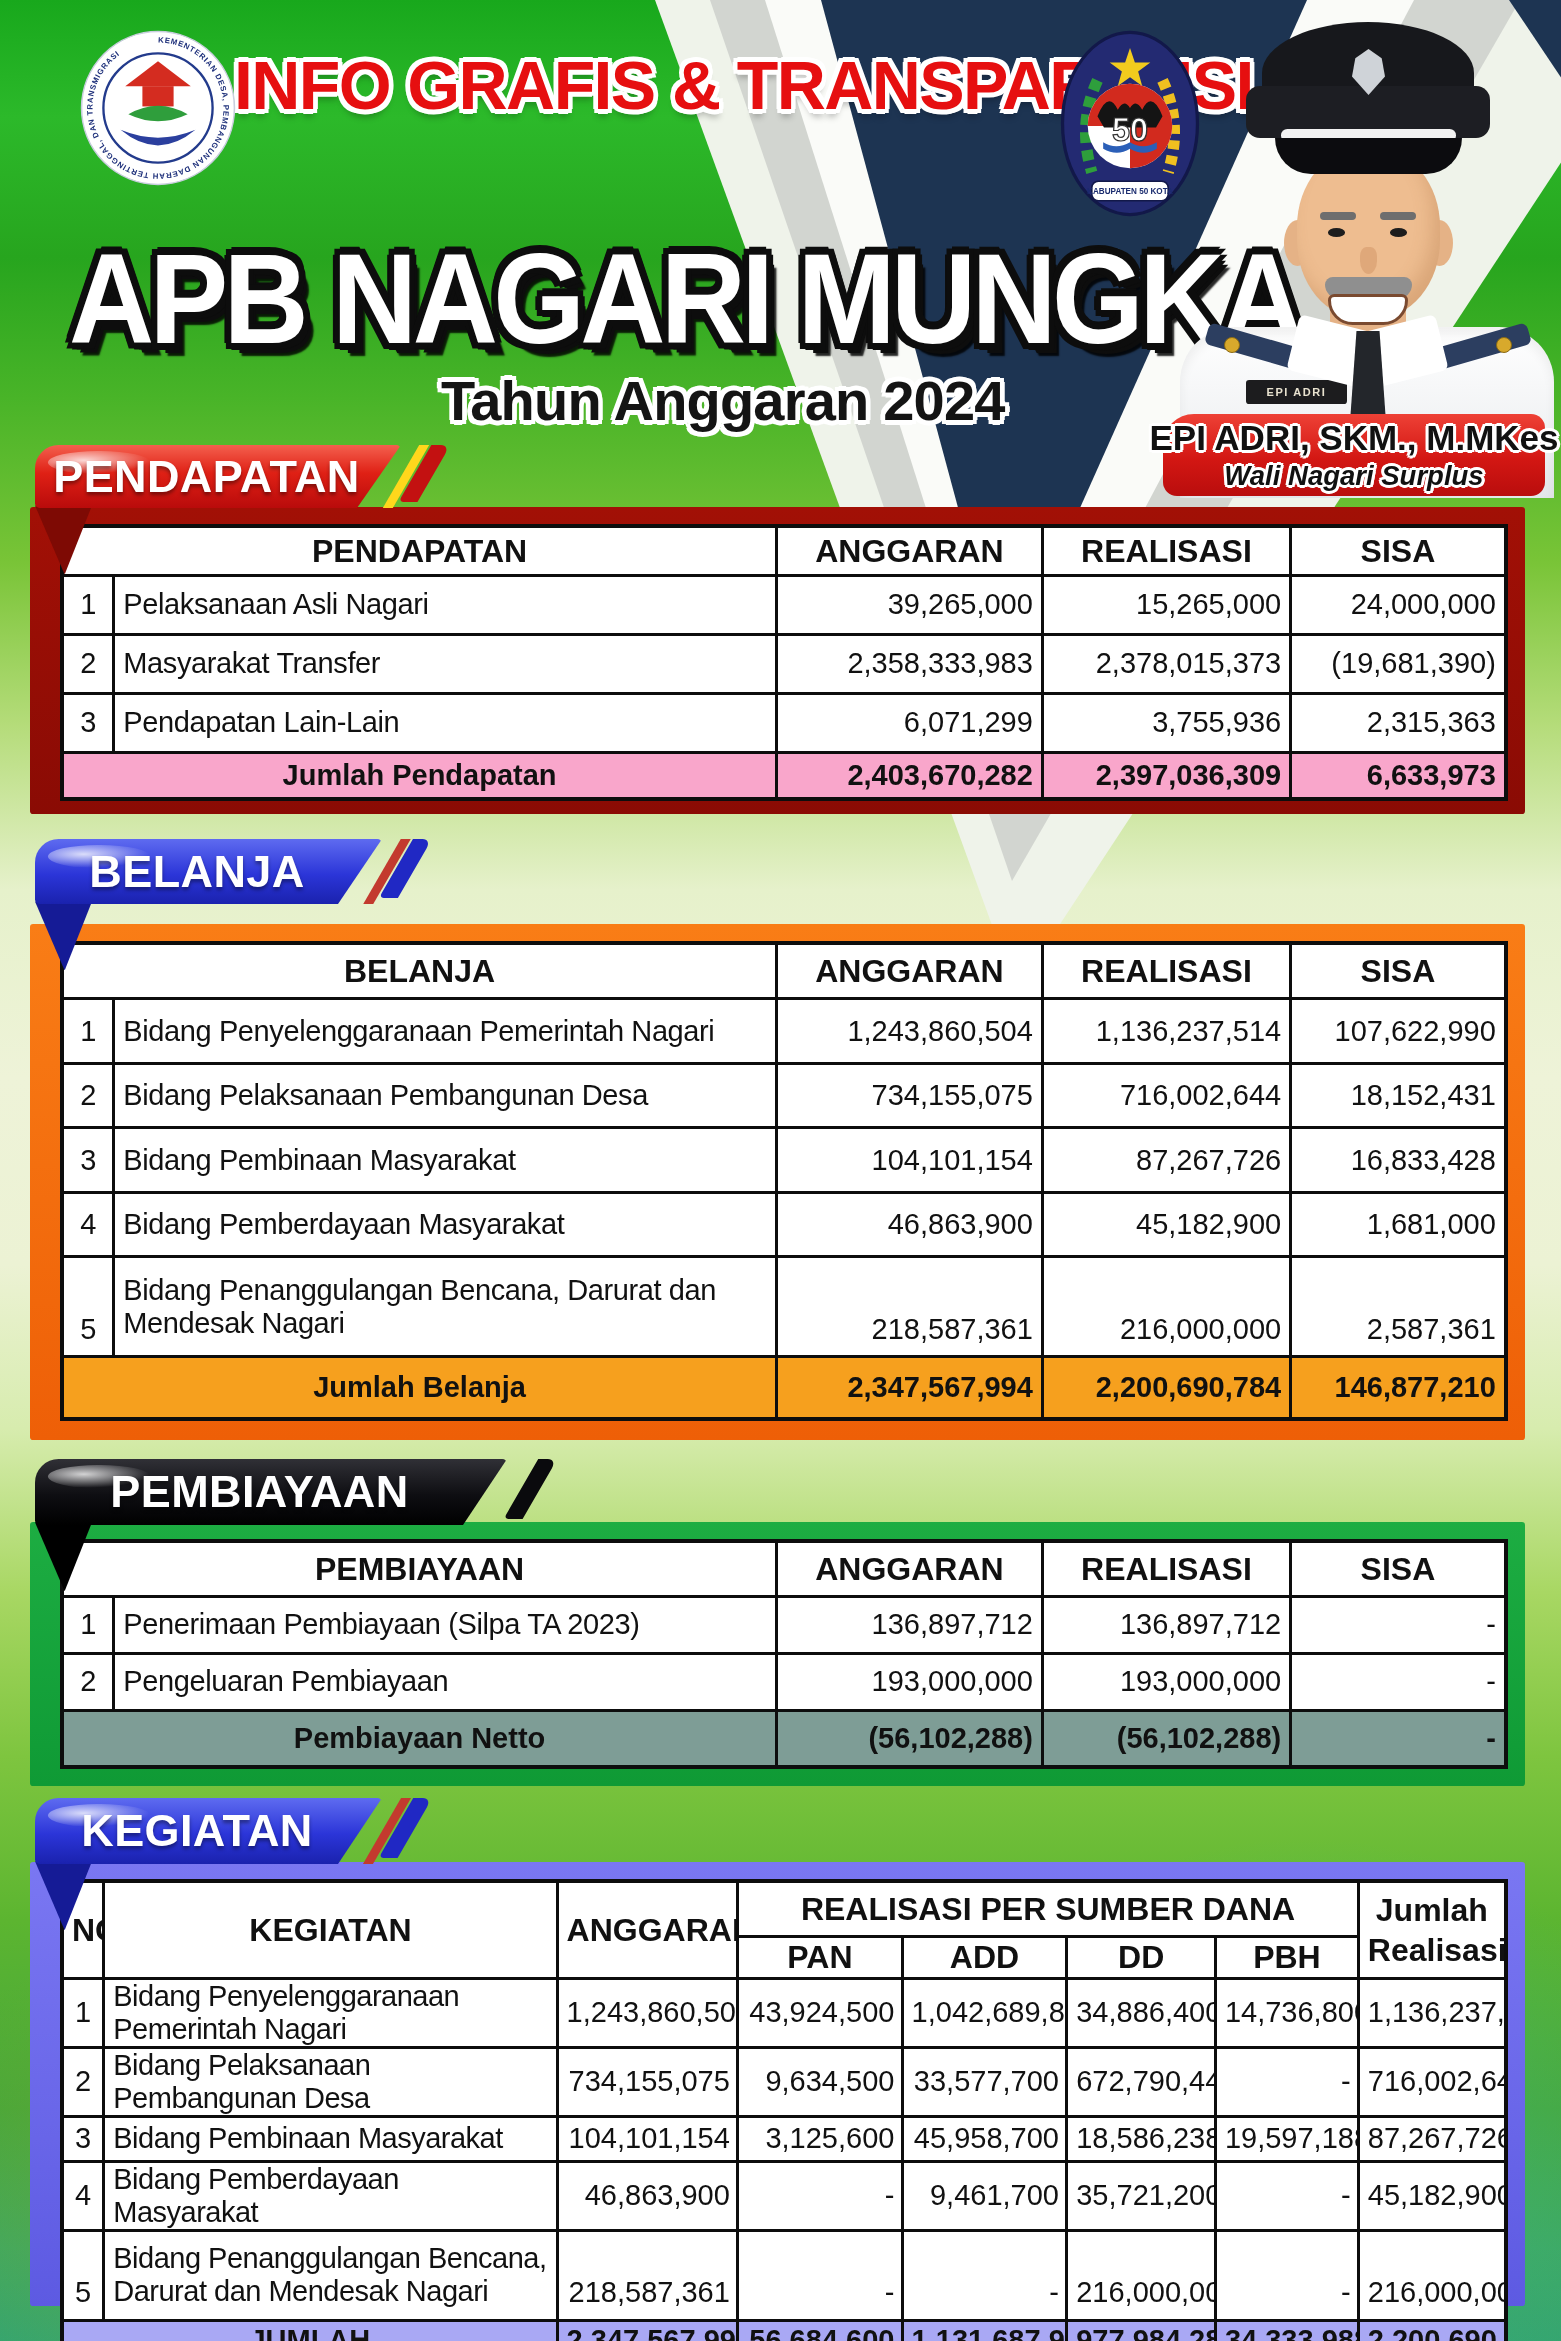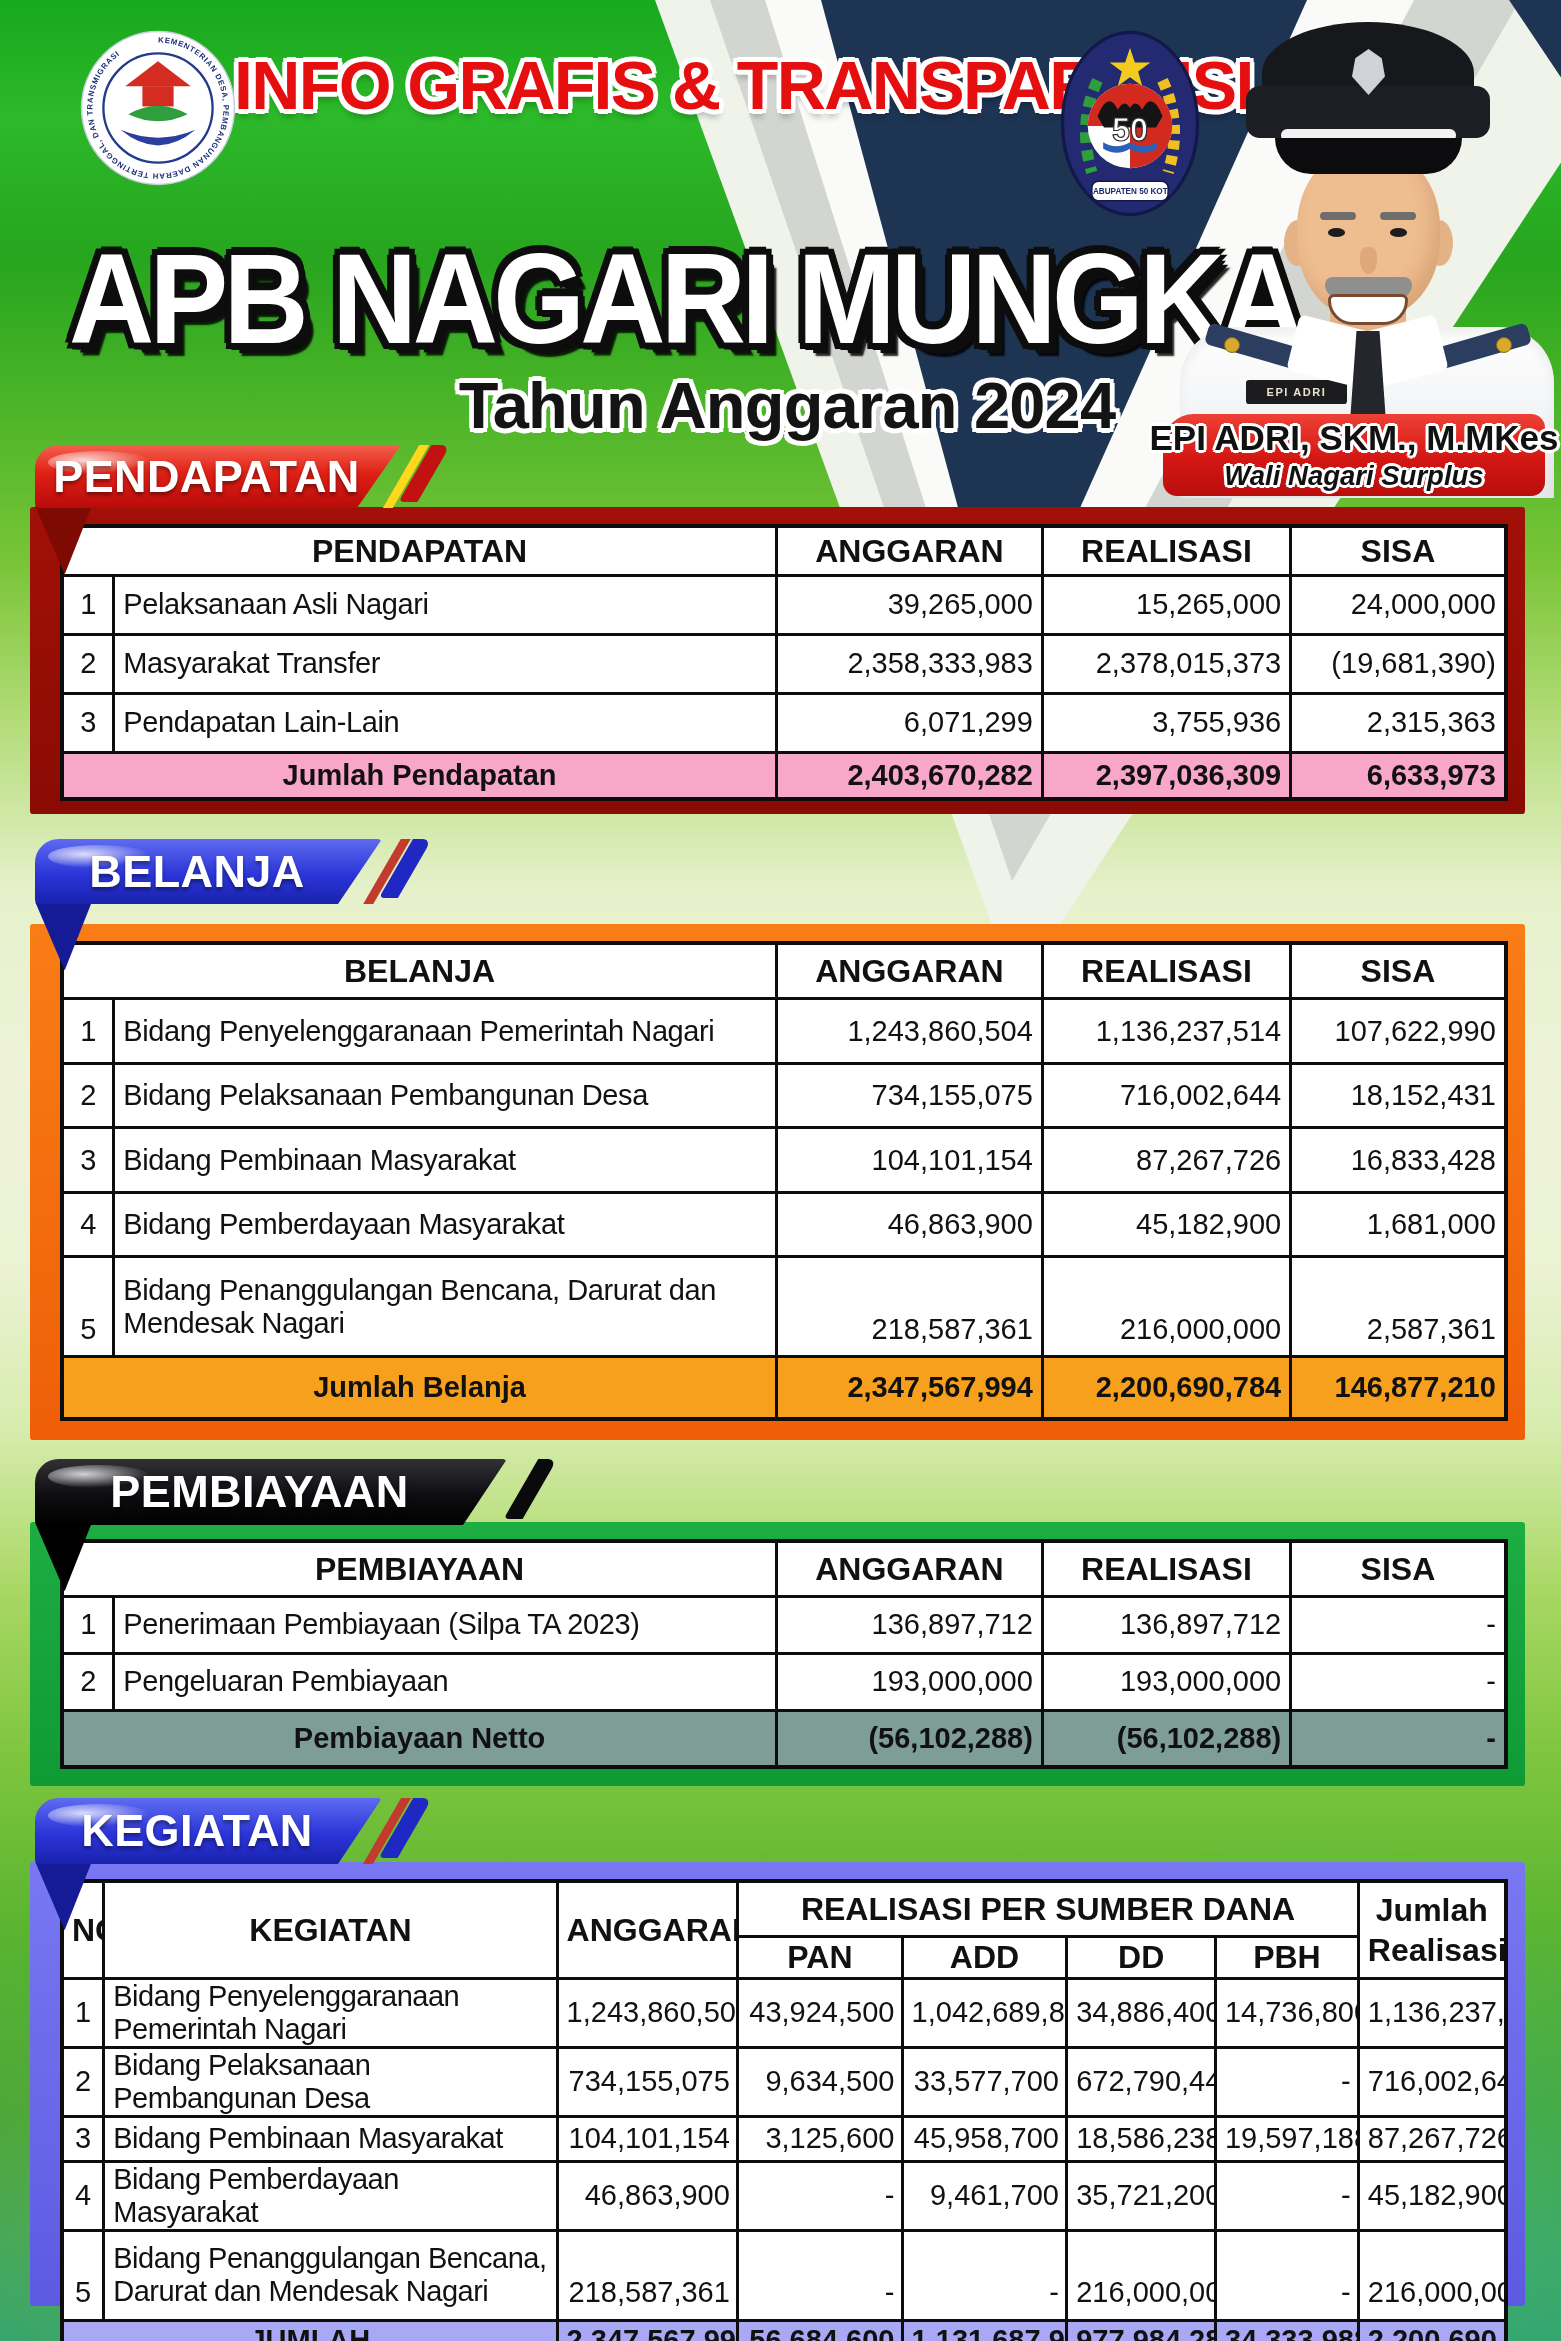--- a/index.html
+++ b/index.html
@@ -28,22 +28,22 @@
   .subkicker{position:absolute;left:250px;top:145px;width:771px;height:77px;border-radius:28px;
     background:linear-gradient(180deg,#f2392c 0%,#e01b12 45%,#c90d0a 100%);
     display:flex;align-items:center;justify-content:center;
     font-size:50px;font-weight:700;color:#fff;text-shadow:0 3.1px 3.9px rgba(0,0,0,.35);}
   .main-title{position:absolute;left:69px;top:225px;width:1079px;text-align:center;
     font-size:118px;font-weight:800;letter-spacing:-4.7px;color:#fff;white-space:nowrap;
     transform:scaleY(1.08);transform-origin:top left;
     text-shadow:-5.5px -5.5px 0 #0d0d0d,5.5px -5.5px 0 #0d0d0d,-5.5px 5.5px 0 #0d0d0d,5.5px 5.5px 0 #0d0d0d,
       -7px 0 0 #0d0d0d,7px 0 0 #0d0d0d,0 -7px 0 #0d0d0d,0 7px 0 #0d0d0d,
       4.7px 6.3px 0 #0d0d0d,7.9px 9.4px 0 #0d0d0d,10.2px 12.6px 1.6px rgba(0,0,0,.85);}
-  .subtitle{position:absolute;left:441px;top:368px;width:692px;text-align:center;
-    font-size:65px;font-weight:800;letter-spacing:-0.8px;color:#141414;white-space:nowrap;
+  .subtitle{position:absolute;left:441px;top:368px;width:692px;text-align:left;
+    font-size:56px;font-weight:800;letter-spacing:-0.8px;color:#141414;white-space:nowrap;
     text-shadow:-3.9px -3.9px 0 #fff,3.9px -3.9px 0 #fff,-3.9px 3.9px 0 #fff,3.9px 3.9px 0 #fff,
       -4.7px 0 0 #fff,4.7px 0 0 #fff,0 -4.7px 0 #fff,0 4.7px 0 #fff;}
   
   .photo{position:absolute;left:1174px;top:14px;width:388px;height:484px;z-index:2;}
   .photo *{position:absolute;}
   .p-body{left:6.3px;bottom:0;width:374px;height:171px;border-radius:55px 55px 0 0;
     background:linear-gradient(180deg,#ffffff,#eef0f2 70%,#e3e6ea);box-shadow:inset 0 7.9px 11px rgba(0,0,0,.06);}
   .p-neck{left:156px;bottom:149px;width:76px;height:55px;background:#e5b286;border-radius:0 0 23.6px 23.6px;}
   .p-collar-l{left:118px;bottom:118px;width:79px;height:57px;background:#fff;transform:rotate(14deg);border-radius:6.3px;}
   .p-collar-r{left:190px;bottom:118px;width:79px;height:57px;background:#fff;transform:rotate(-14deg);border-radius:6.3px;}

